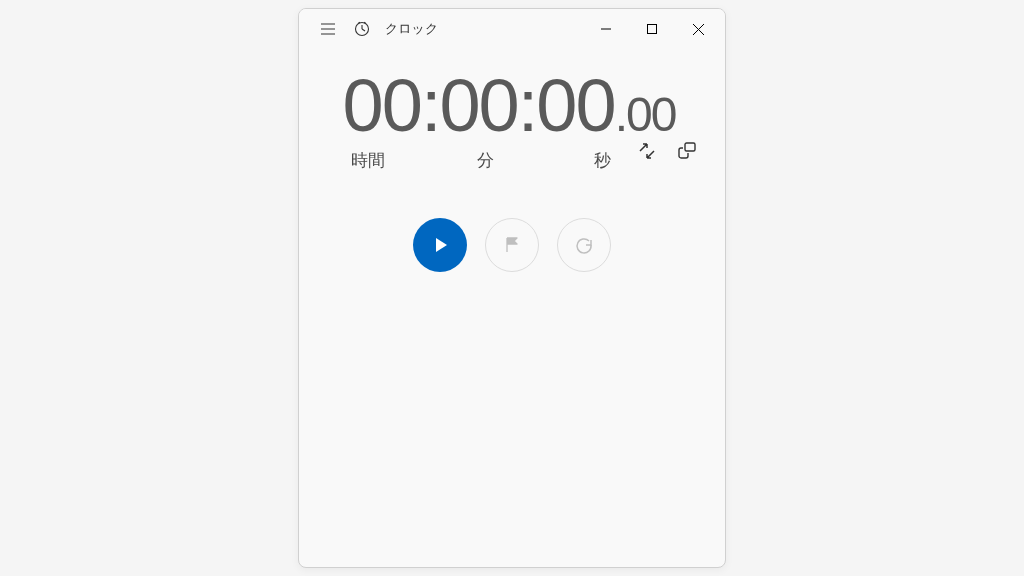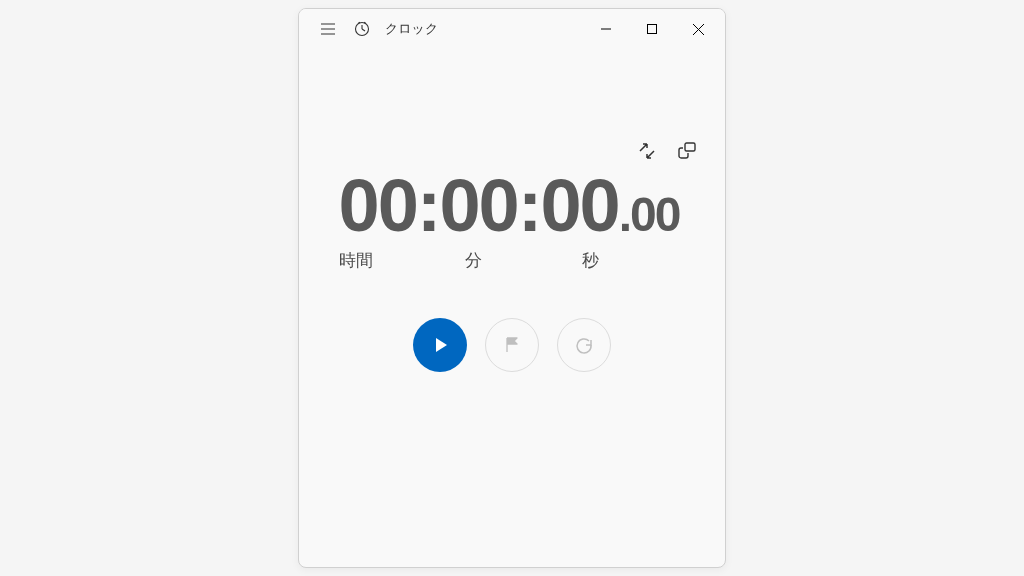--- a/index.html
+++ b/index.html
@@ -88,48 +88,47 @@
     }
     .tool-icon {
       width: 20px;
       height: 20px;
       display: flex;
       align-items: center;
       justify-content: center;
       cursor: pointer;
     }
     .time-display {
-      margin-top: 100px;
       margin-left: -6px;
       display: flex;
       align-items: baseline;
       justify-content: center;
       color: #5a5a5a;
-      font-weight: 700;
+      font-weight: 400;
       letter-spacing: -2px;
     }
     .time-big {
       font-size: 74px;
       line-height: 1;
     }
     .time-dot {
       font-size: 48px;
       line-height: 1;
     }
     .time-small {
       font-size: 48px;
       line-height: 1;
     }
     .labels {
       display: flex;
       margin-top: 6px;
       color: #4a4a4a;
       font-size: 17px;
     }
-    .label-hours { margin-left: 20px; }
+    .label-hours { margin-left: 32px; }
     .label-minutes { margin-left: 92px; }
     .label-seconds { margin-left: 100px; }
     .controls {
       margin-top: 46px;
       display: flex;
       justify-content: center;
       gap: 18px;
     }
     .ctrl-btn {
       width: 54px;

